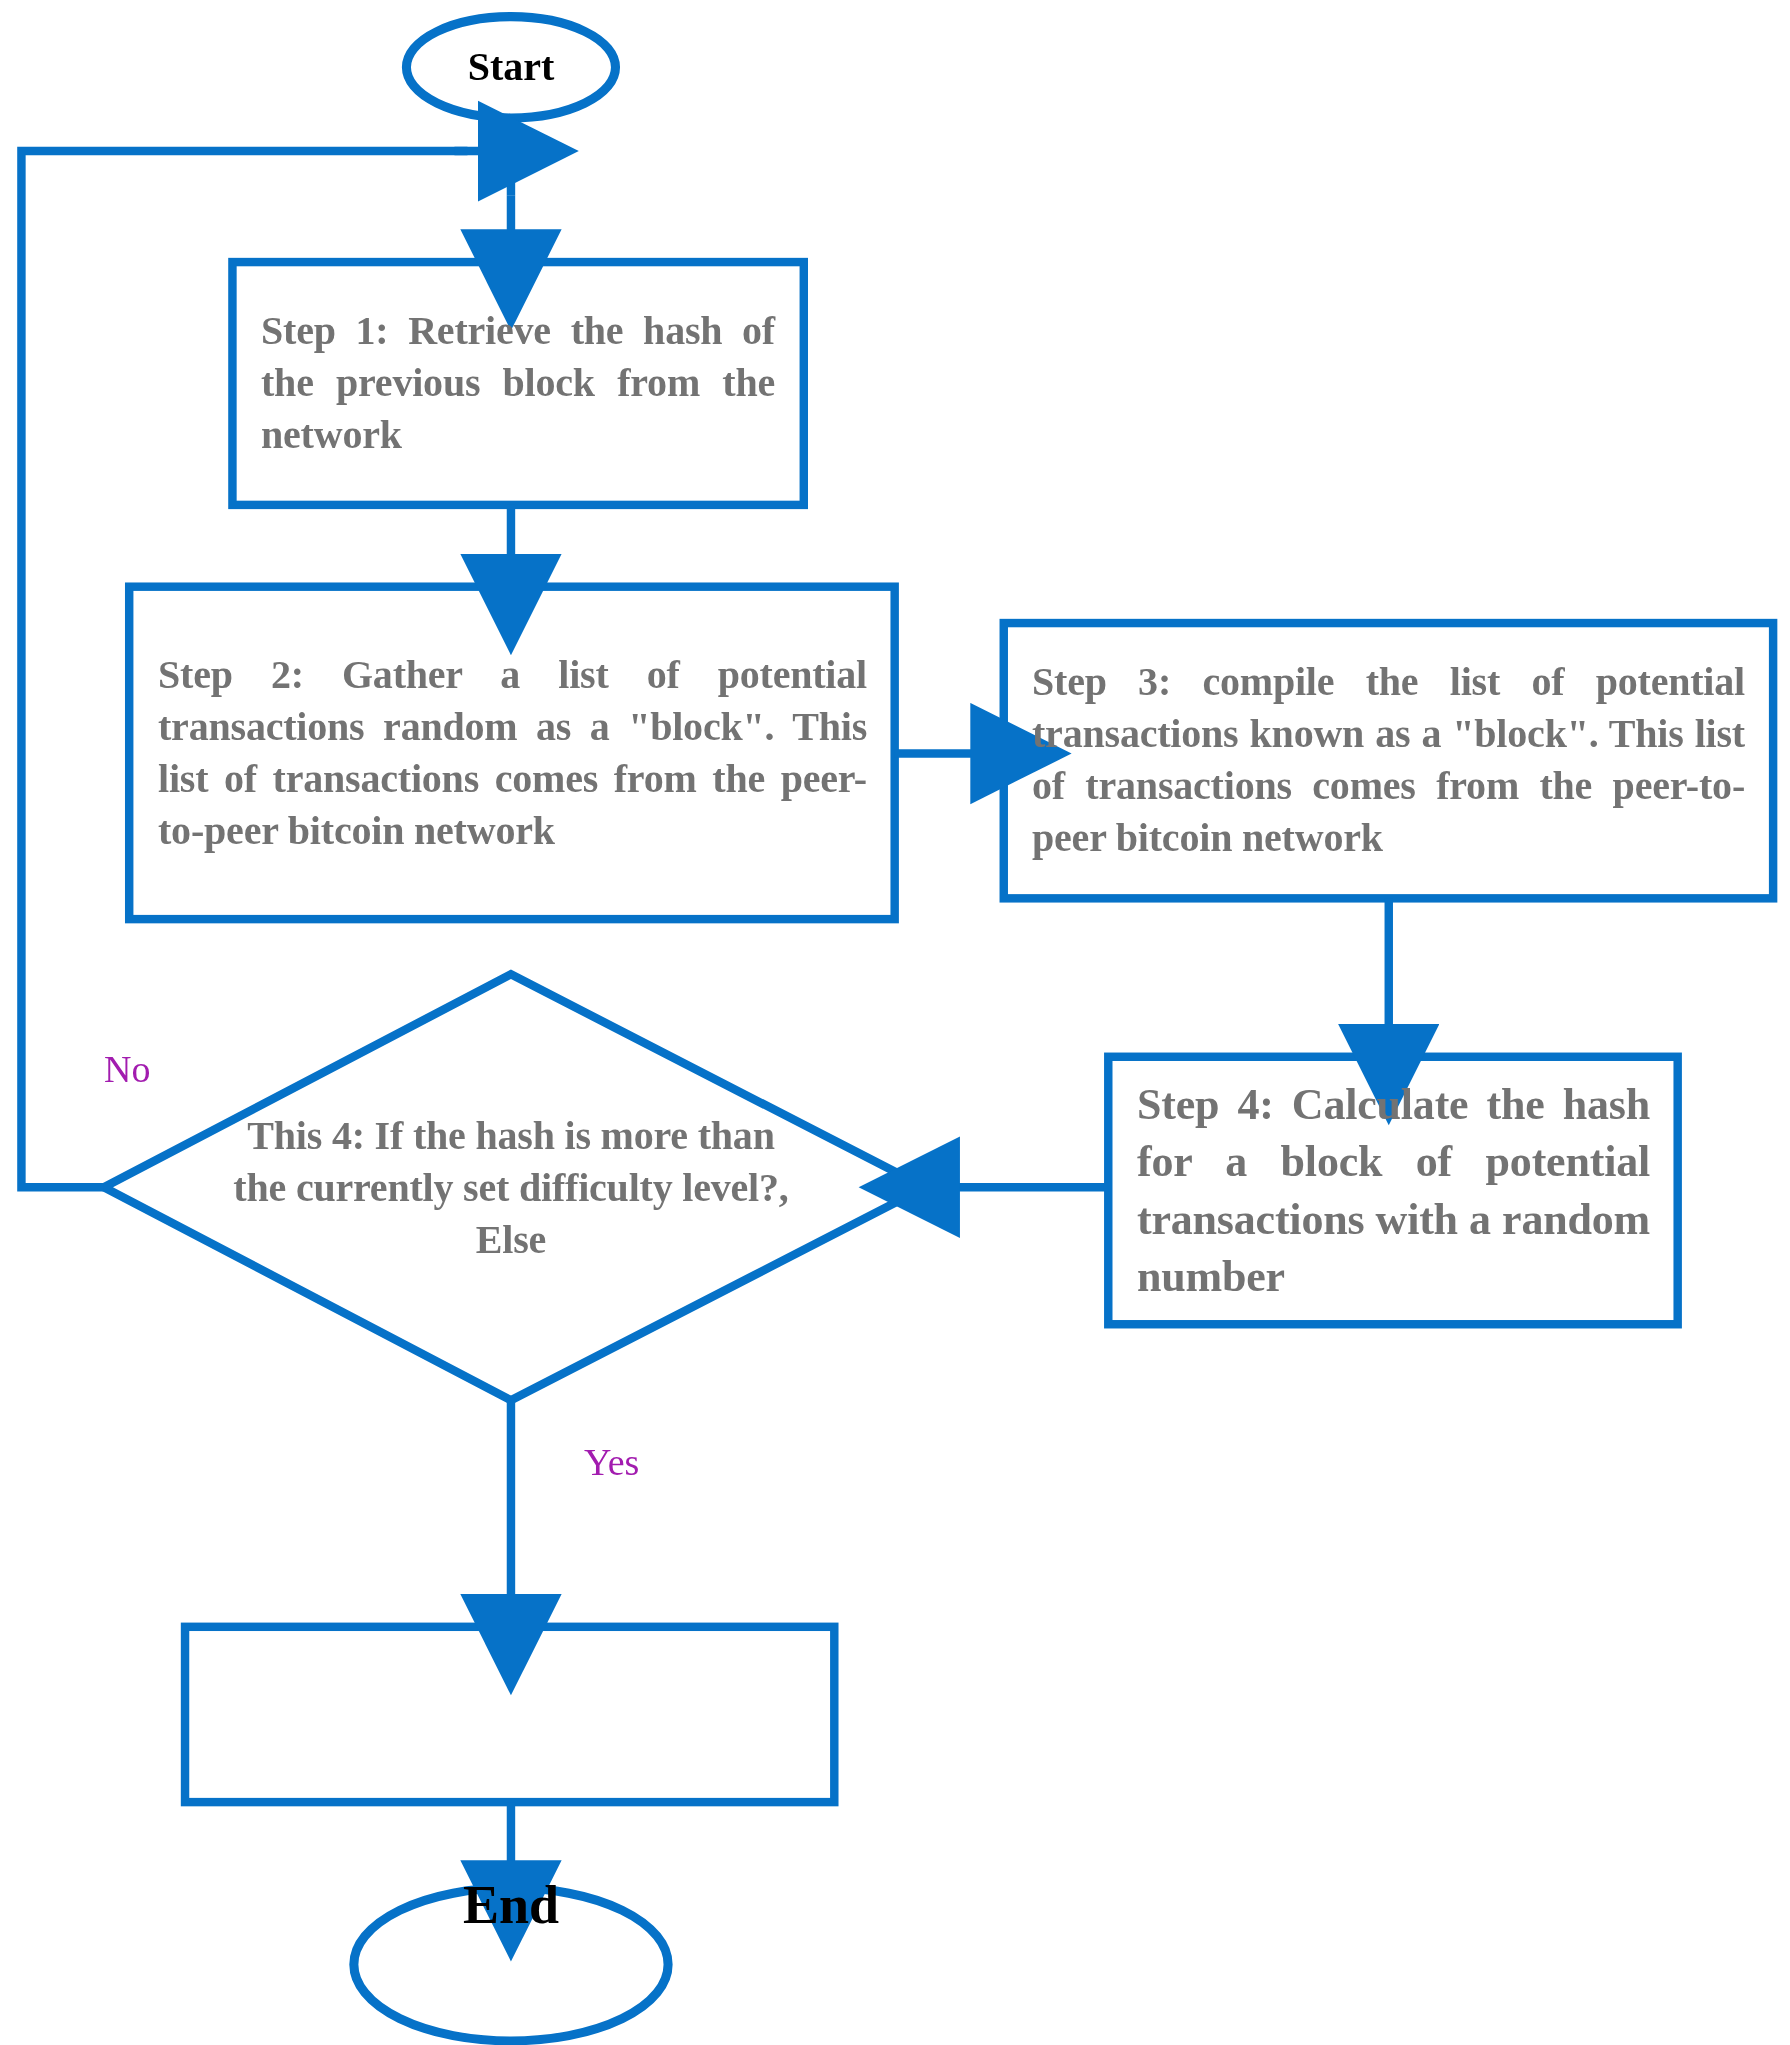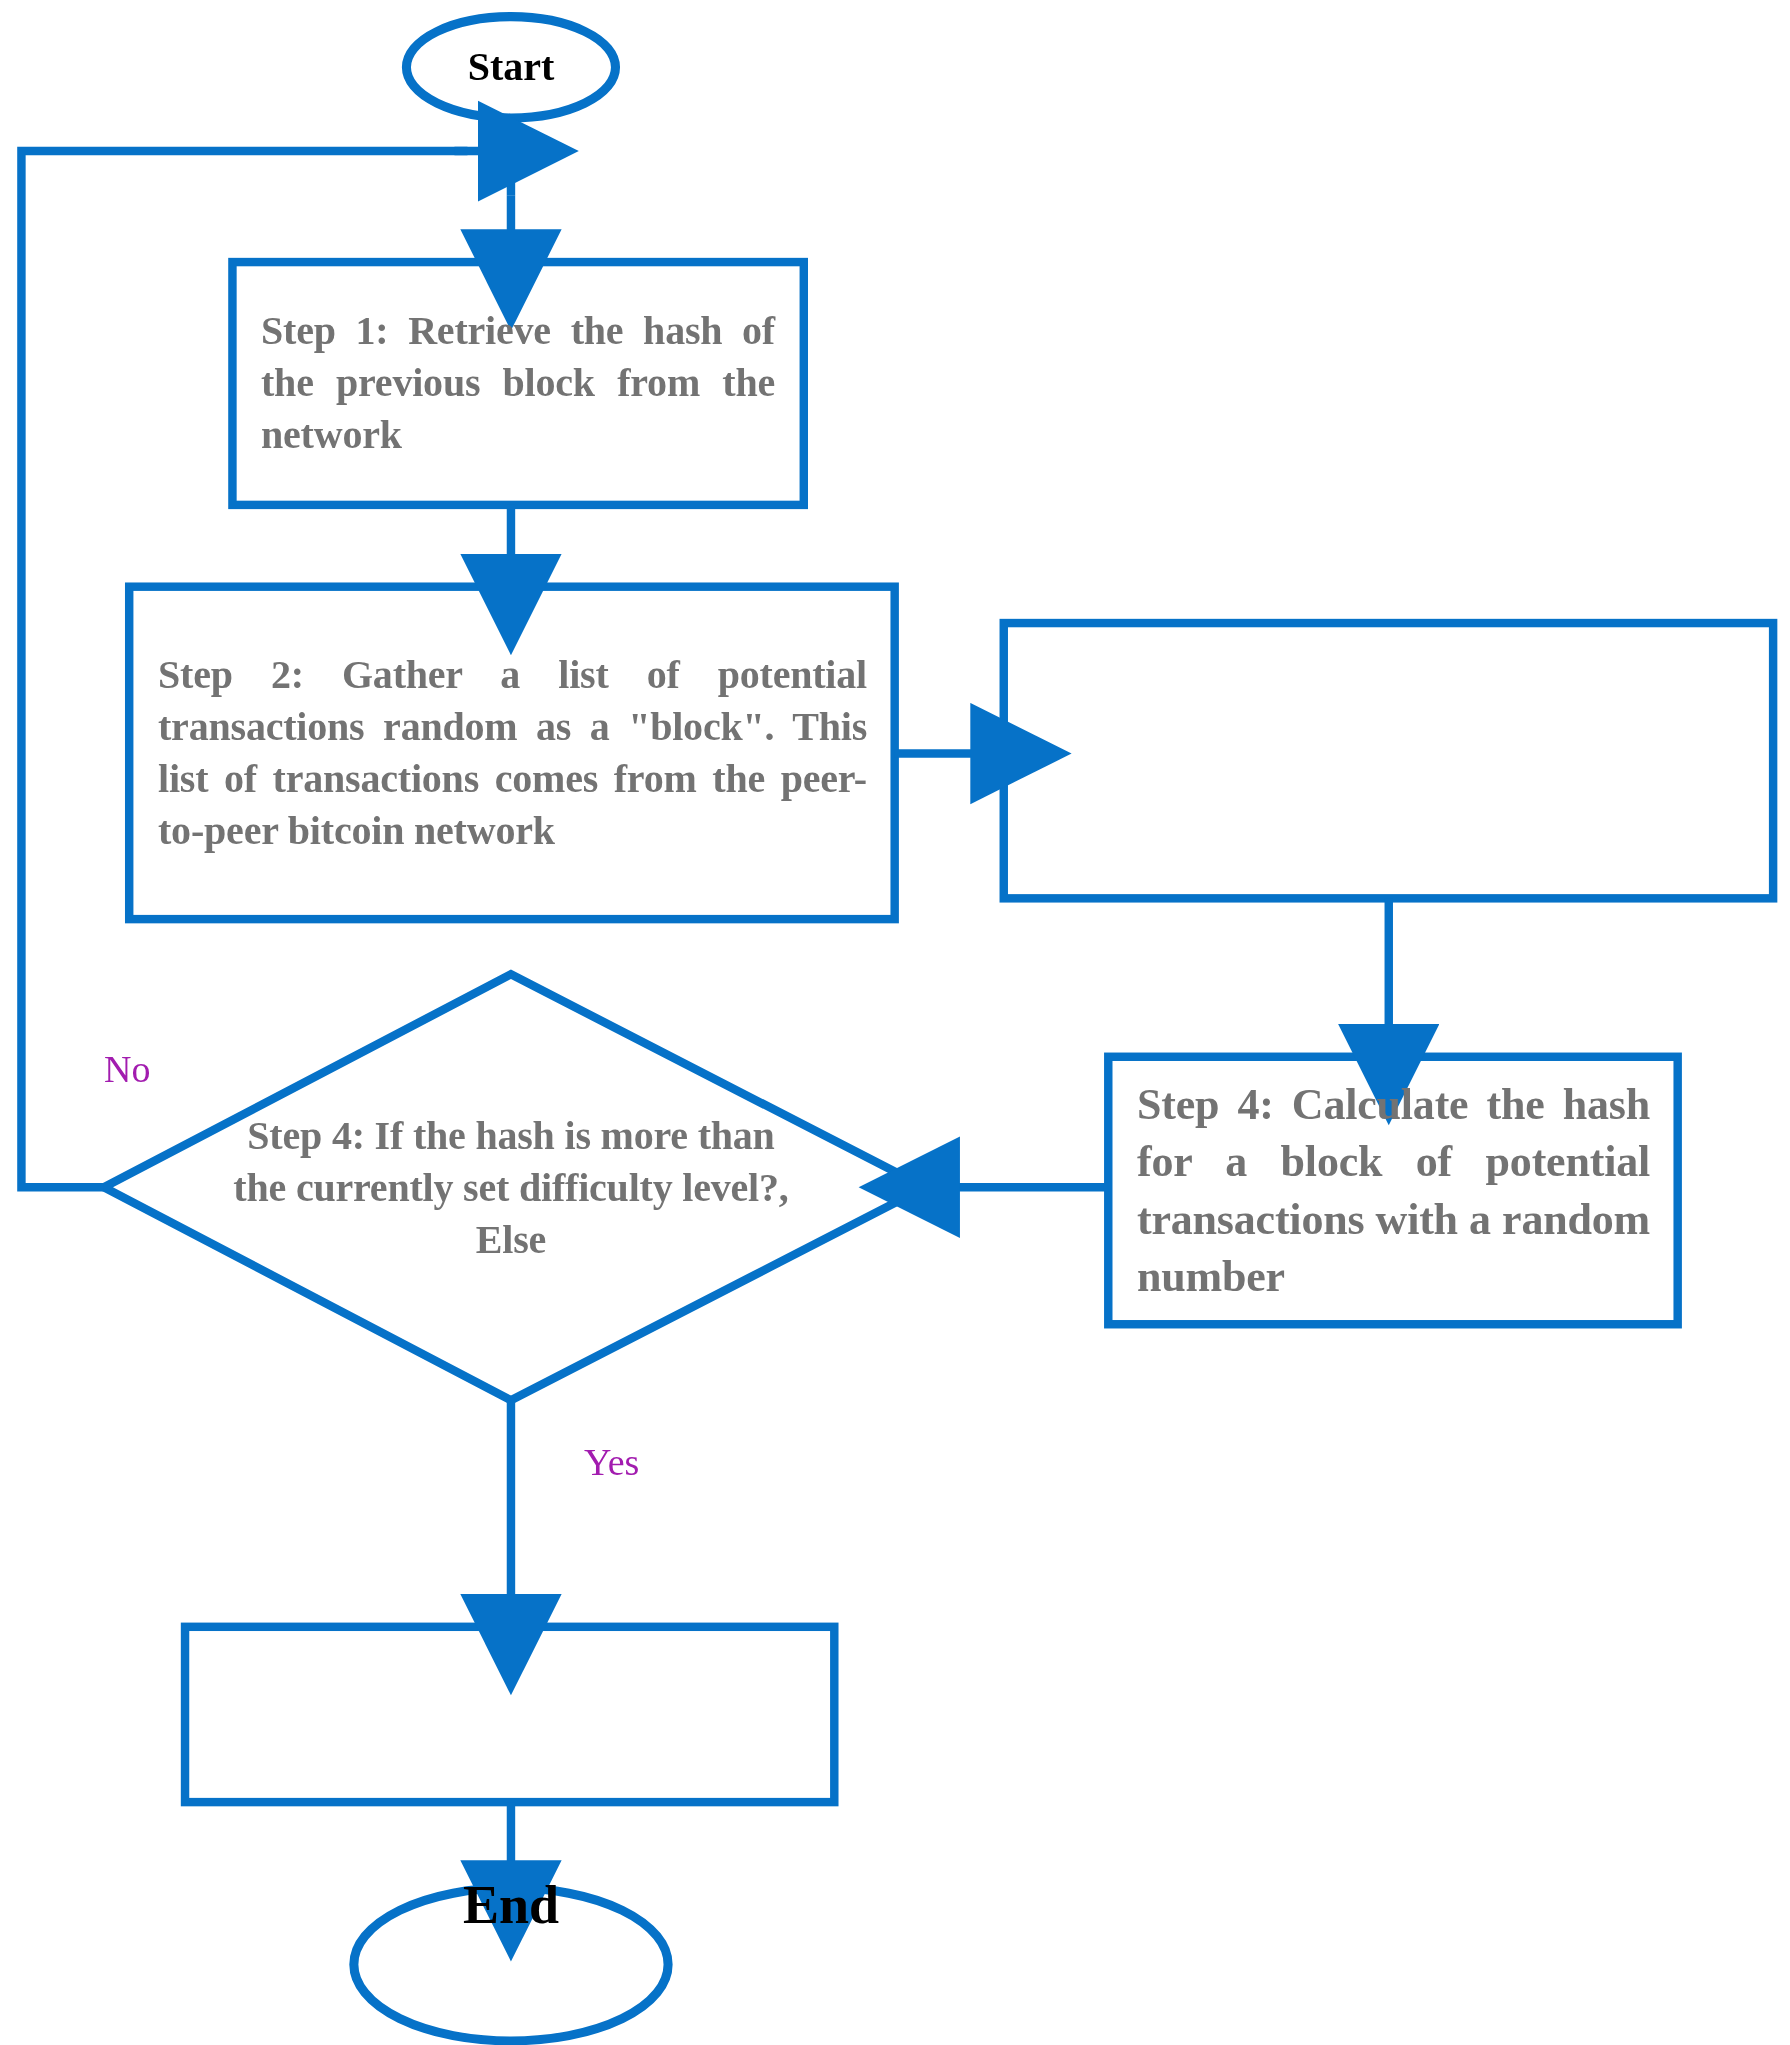--- a/index.html
+++ b/index.html
@@ -129,24 +129,25 @@
     <line x1="787" y1="2775" x2="787" y2="2884" stroke="#0672C8" stroke-width="13" marker-end="url(#arrowhead-down)"></line>
 
   </svg>
 
   <div class="terminal-text" id="start-label">Start</div>
 
   <div class="node-text justified" id="step1-text">Step 1: Retrieve the hash of the previous block from the network</div>
 
   <div class="node-text justified" id="step2-text">Step 2: Gather a list of potential transactions random as a "block". This list of transactions comes from the peer-to-peer bitcoin network</div>
 
+  <div class="node-text justified" id="step3-text">Step 3: compile the list of potential transactions known as a "block". This list of transactions comes from the peer-to-peer bitcoin network</div>
 
   <div class="node-text justified" id="step4b-text">Step 4: Calculate the hash for a block of potential transactions with a random number</div>
 
-  <div class="node-text centered" id="decision-text">Step 4:  If the hash is more than the currently set difficulty level?, Else</div>
+  <div class="node-text centered" id="decision-text">This 4:  If the hash is more than the currently set difficulty level?, Else</div>
 
 
   <div class="terminal-text" id="end-label">End</div>
 
   <div class="edge-label" id="label-no">No</div>
 
   <div class="edge-label" id="label-yes">Yes</div>
 
 </div>
 

